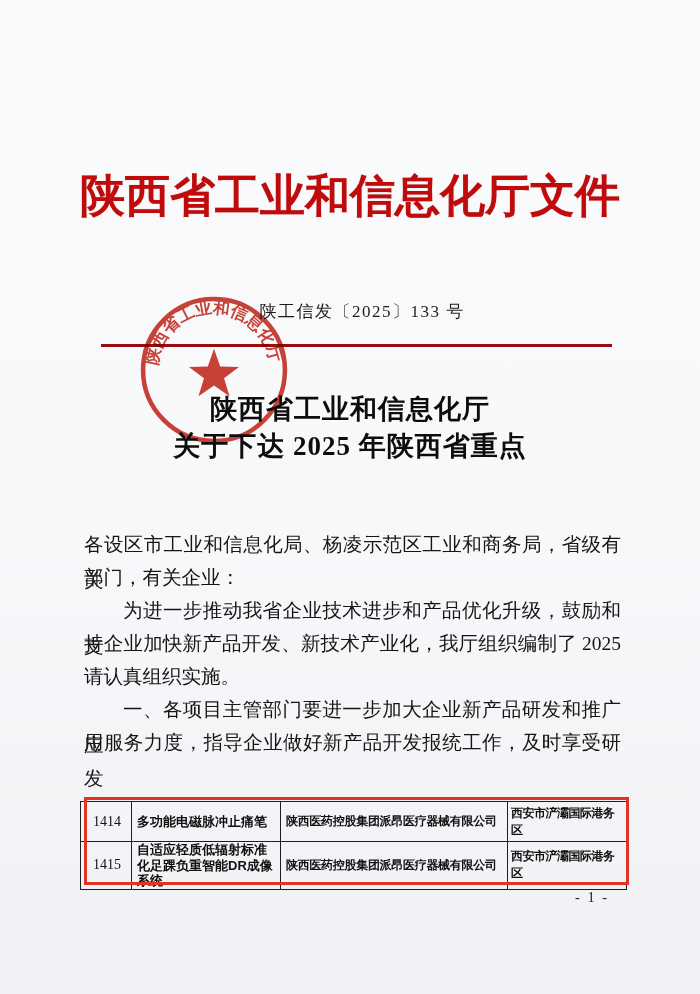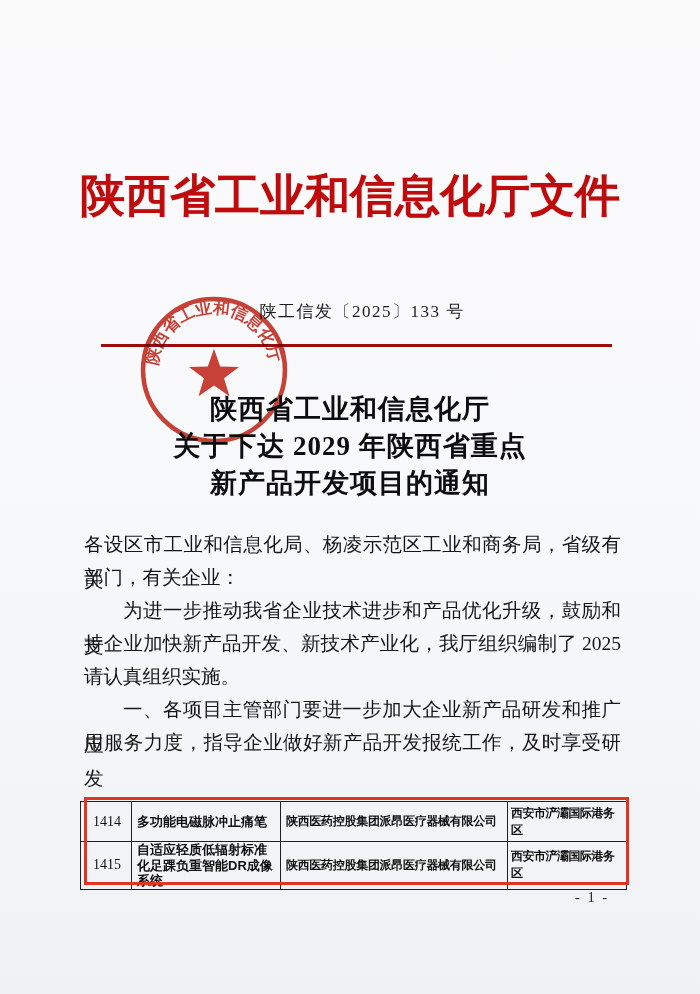--- a/index.html
+++ b/index.html
@@ -98,22 +98,21 @@
     </defs>
     <circle cx="75" cy="75" r="70" fill="none" stroke="#c5281c" stroke-width="4.5"></circle>
     <polygon fill="#c5281c" points="75,54 81.1,71.6 99.7,72 84.9,83.2 90.3,101 75,90.4 59.7,101 65.1,83.2 50.3,72 68.9,71.6"></polygon>
     <text font-size="16.5" font-weight="bold" fill="#c5281c" font-family="Liberation Serif, DejaVu Serif, serif">
       <textPath href="#sealArc" startOffset="4">陕西省工业和信息化厅</textPath>
     </text>
   </svg>
 
   <div class="notice-title">
     <div>陕西省工业和信息化厅</div>
-    <div>关于下达 2029 年陕西省重点</div>
-    <div>新产品开发项目的通知</div>
+    <div>关于下达 2025 年陕西省重点</div>
   </div>
 
   <div class="bodytext">
     <div class="bline full">各设区市工业和信息化局、杨凌示范区工业和商务局，省级有关</div>
     <div class="bline">部门，有关企业：</div>
     <div class="bline full indent">为进一步推动我省企业技术进步和产品优化升级，鼓励和支</div>
     <div class="bline full">持企业加快新产品开发、新技术产业化，我厅组织编制了 2025</div>
     <div class="bline">请认真组织实施。</div>
     <div class="bline full indent">一、各项目主管部门要进一步加大企业新产品研发和推广应</div>
     <div class="bline full">用服务力度，指导企业做好新产品开发报统工作，及时享受研发</div>

